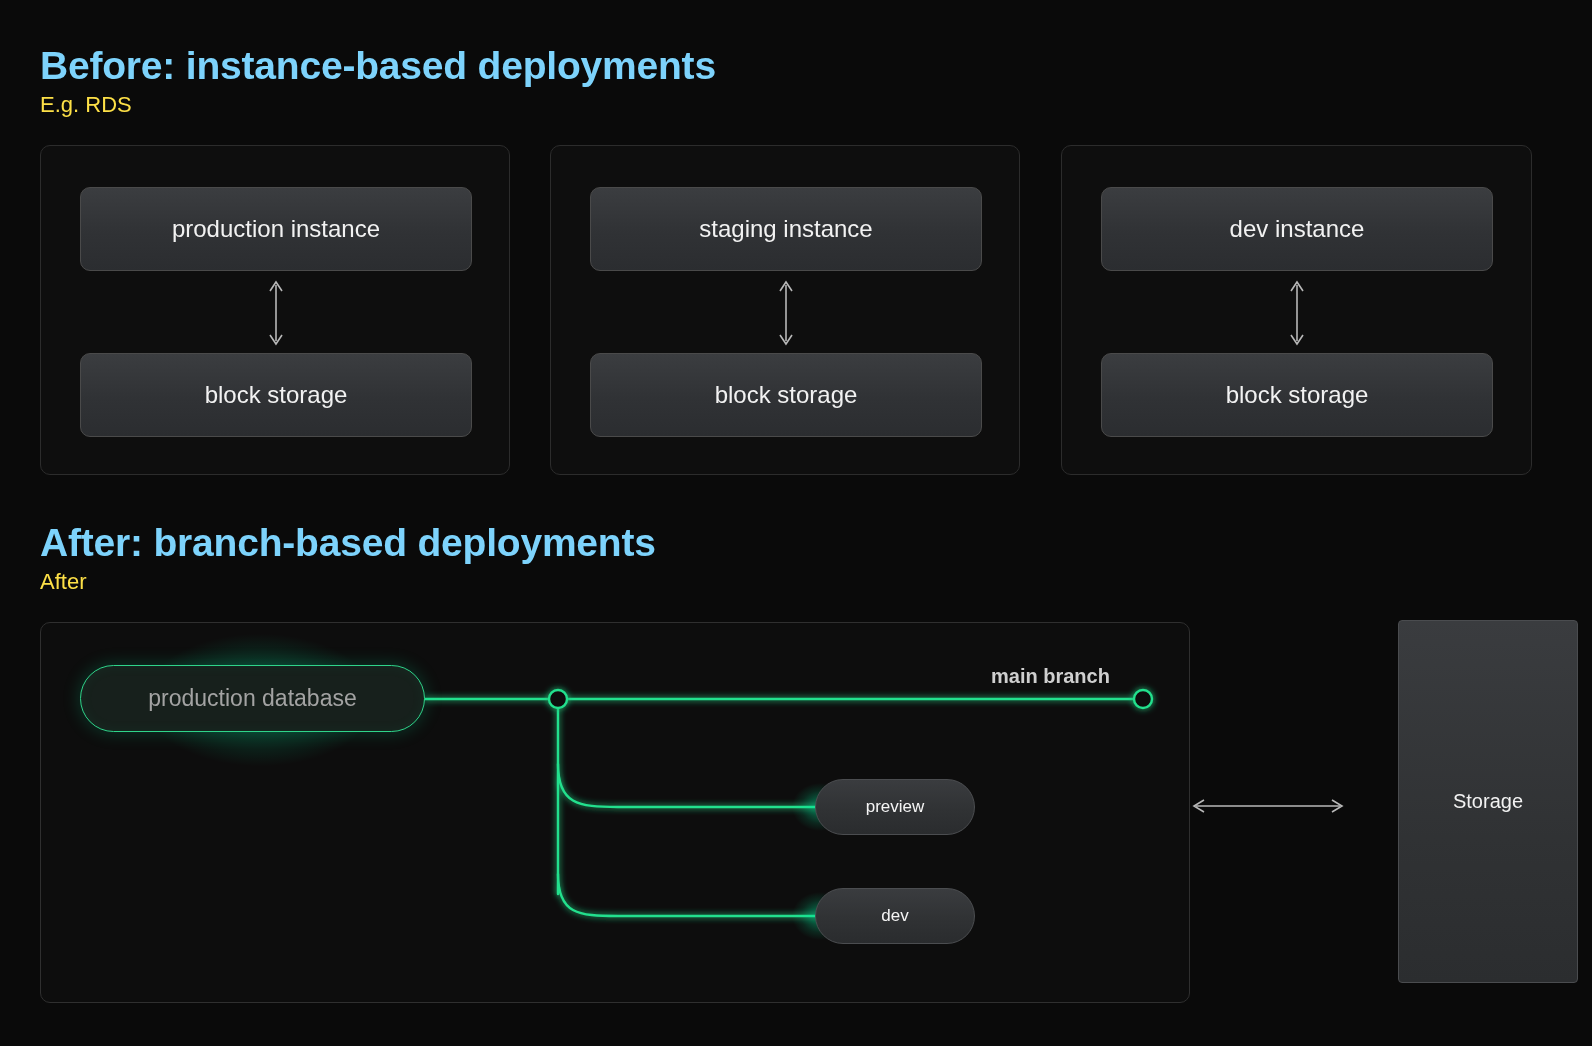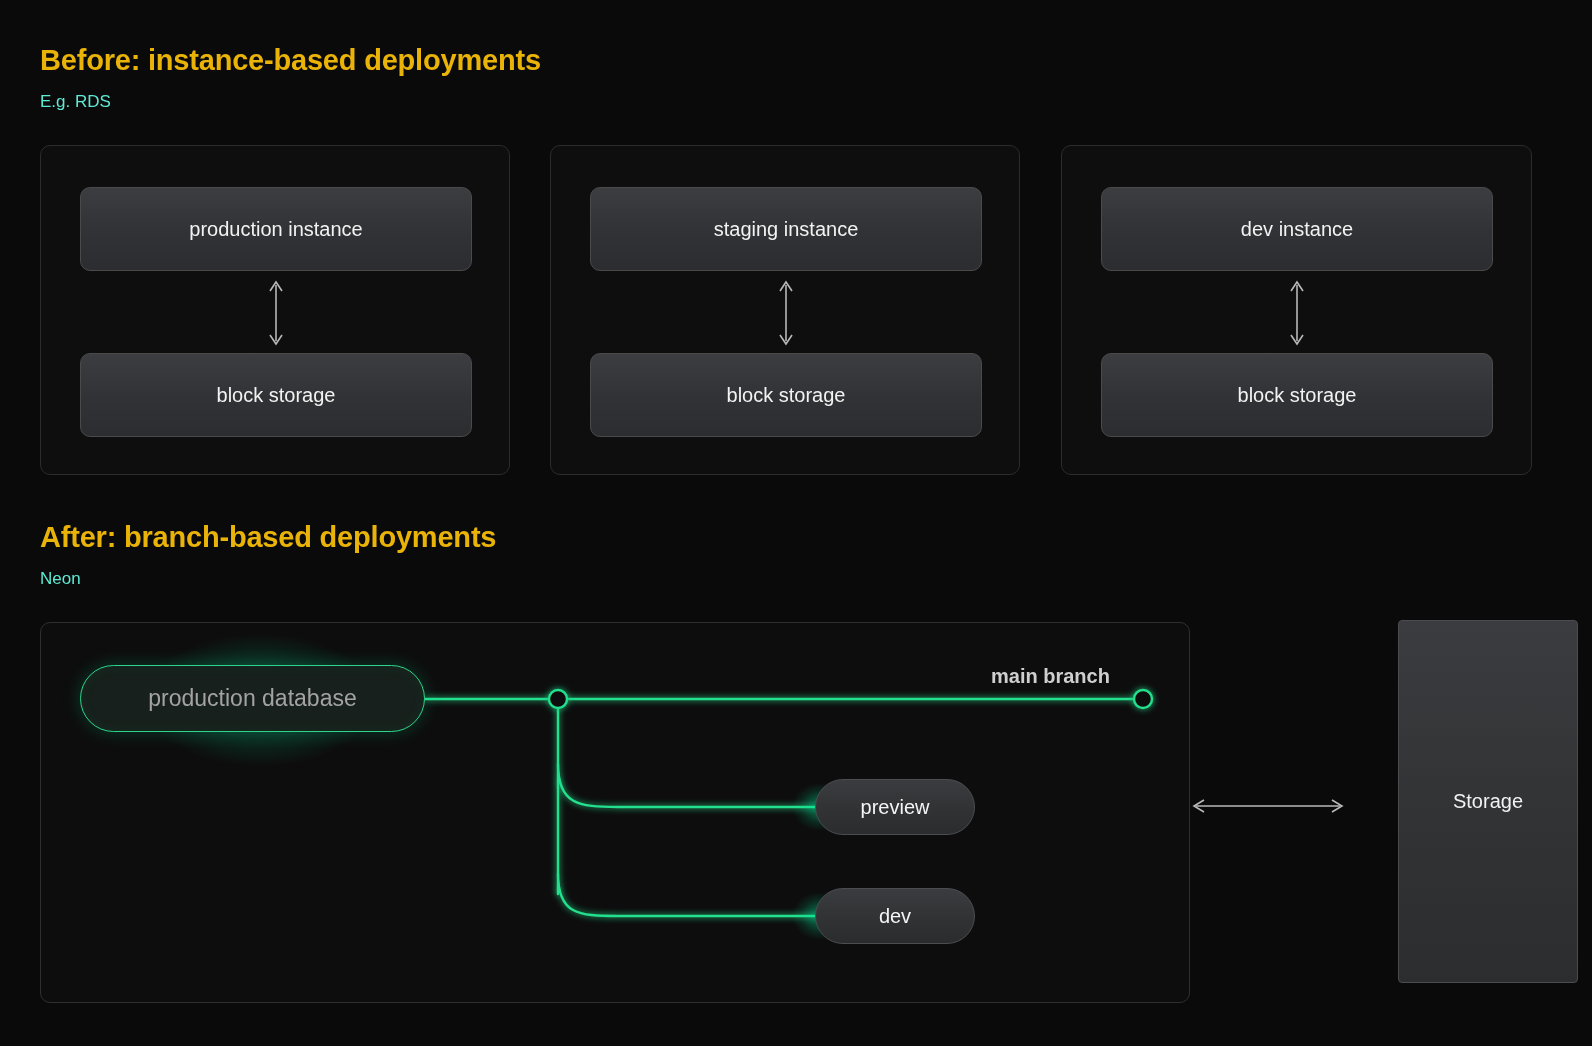--- a/index.html
+++ b/index.html
@@ -5,38 +5,38 @@
   html,body{margin:0;padding:0;background:#0a0a0a;}
   body{
     width:1592px;height:1046px;position:relative;overflow:hidden;
     font-family:"Liberation Sans","DejaVu Sans",sans-serif;
     background:#0a0a0a;color:#ffffff;
   }
   .abs{position:absolute;}
 
   
   .sec-title{
-    font-size:29px;font-weight:700;color:#eab308;letter-spacing:-0.2px;
+    font-size:39px;font-weight:700;color:#7dd3fc;letter-spacing:-0.2px;
     white-space:nowrap;
   }
   .sec-sub{
-    font-size:17px;font-weight:400;color:#5eead4;white-space:nowrap;
+    font-size:22px;font-weight:400;color:#fde047;white-space:nowrap;
   }
 
   
   .panel{
     border:1px solid #2c2c2c;border-radius:10px;background:#0e0e0e;
     box-sizing:border-box;
   }
   .inner-box{
     box-sizing:border-box;
     border:1px solid #4a4a4a;border-radius:10px;
     background:linear-gradient(180deg,#3b3d40 0%,#303235 55%,#2b2d30 100%);
     display:flex;align-items:center;justify-content:center;
-    font-size:20px;color:#f2f2f2;
+    font-size:24px;color:#f2f2f2;
   }
 
   
   .v-arrow{width:20px;}
   .v-arrow svg{display:block;}
 
   
   .after-panel{
     border:1px solid #2f2f2f;border-radius:10px;background:#0d0d0d;
     box-sizing:border-box;
@@ -56,21 +56,21 @@
     font-size:23px;color:#a3a3a3;
     box-shadow:0 0 18px rgba(0,229,153,0.22), inset 0 0 14px rgba(0,229,153,0.05);
   }
 
   
   .branch-pill{
     box-sizing:border-box;
     border:1px solid #4b4d50;border-radius:999px;
     background:linear-gradient(180deg,#3a3c3f 0%,#303234 55%,#2a2c2e 100%);
     display:flex;align-items:center;justify-content:center;
-    font-size:20px;color:#f5f5f5;
+    font-size:17px;color:#f5f5f5;
   }
   .pill-glow{
     border-radius:50%;
     background:radial-gradient(closest-side, rgba(0,229,153,0.55), rgba(0,229,153,0.12) 55%, rgba(0,229,153,0) 80%);
     pointer-events:none;
   }
 
   .branch-label{
     font-size:20px;color:#cfcfcf;white-space:nowrap;font-weight:bold;
   }
@@ -122,21 +122,21 @@
     <svg width="20" height="68" viewBox="0 0 20 68">
       <line x1="10" y1="6" x2="10" y2="62" stroke="#b8b8b8" stroke-width="1.6"></line>
       <polyline points="4,12 10,3 16,12" fill="none" stroke="#b8b8b8" stroke-width="1.6"></polyline>
       <polyline points="4,56 10,65 16,56" fill="none" stroke="#b8b8b8" stroke-width="1.6"></polyline>
     </svg>
   </div>
   <div class="abs inner-box" style="left:39px;top:207px;width:392px;height:84px;">block storage</div>
 </div>
 
 <div class="abs sec-title" style="left:40px;top:521px;">After: branch-based deployments</div>
-<div class="abs sec-sub" style="left:40px;top:569px;">Neon</div>
+<div class="abs sec-sub" style="left:40px;top:569px;">After</div>
 
 <div class="abs after-panel" style="left:40px;top:622px;width:1150px;height:381px;"></div>
 
 <div class="abs" style="left:40px;top:622px;width:1150px;height:381px;">
   <svg width="1150" height="381" viewBox="0 0 1150 381">
     <defs>
       <filter id="gglow" x="-60%" y="-60%" width="220%" height="220%">
         <feGaussianBlur stdDeviation="3" result="b"></feGaussianBlur>
         <feMerge>
             <feMergeNode in="b"></feMergeNode>

